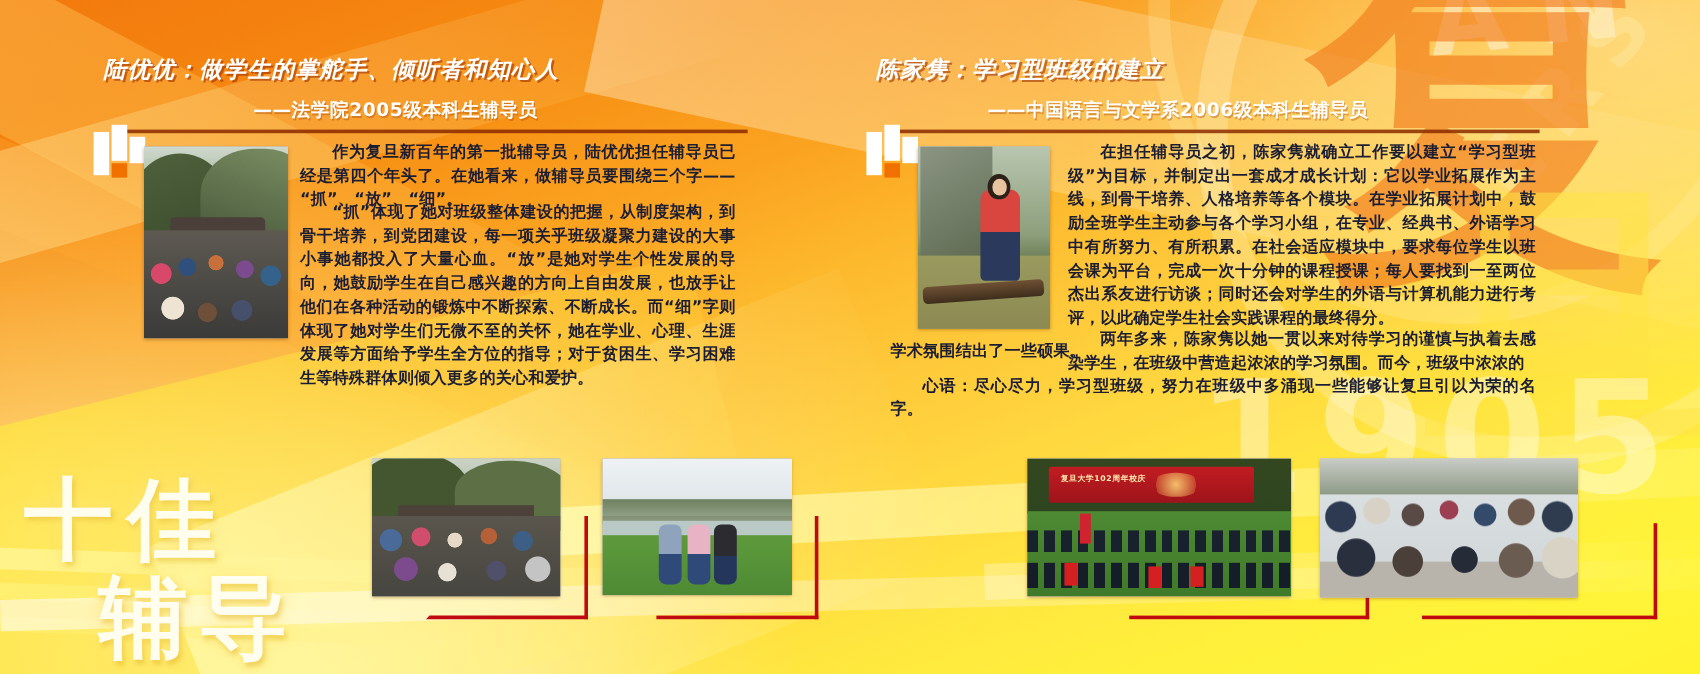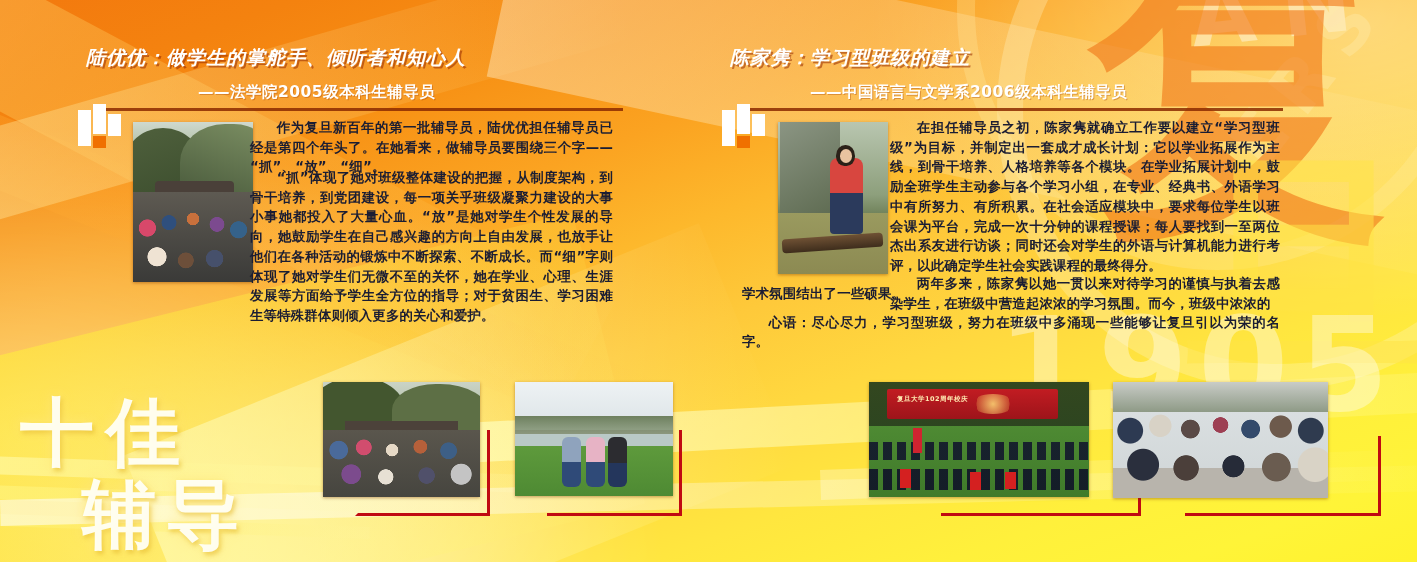--- a/index.html
+++ b/index.html
@@ -110,38 +110,39 @@
     text-shadow:2px 2px 0 rgba(150,40,0,.55);
     white-space:nowrap;
     letter-spacing:1px;
   }
   .col-left .headline{position:absolute;left:8px;top:45px;}
   .col-right .headline{position:absolute;left:8px;top:45px;}
   .subline{
     position:absolute;font-size:15.5px;color:#ffffff;font-weight:bold;
     white-space:nowrap;letter-spacing:.5px;
     text-shadow:1px 1px 0 rgba(160,60,0,.35);
+    margin-left:13px;
   }
   .col-left .subline{left:120px;top:82px;}
   .col-right .subline{left:88px;top:82px;}
 
   .rule{position:absolute;height:3px;background:#8b2a00;opacity:.85;}
   .col-left .rule{left:28px;top:108px;width:517px;}
   .col-right .rule{left:28px;top:108px;width:533px;}
 
   .steps{position:absolute;left:0px;top:104px;width:44px;height:46px;}
   .steps i{position:absolute;background:#ffffff;display:block;}
   .steps i.s1{left:0;top:6px;width:13px;height:36px;}
   .steps i.s2{left:15px;top:0px;width:13px;height:30px;}
   .steps i.s3{left:30px;top:10px;width:13px;height:22px;}
   .steps i.s4{left:15px;top:32px;width:13px;height:12px;background:#f07000;}
 
   
   .photo{position:absolute;overflow:hidden;background:#bbb;
-         box-shadow:0 1px 3px rgba(120,50,0,.45);margin-left:13px;}
+         box-shadow:0 1px 3px rgba(120,50,0,.45);}
   .ph-inner{position:absolute;inset:0;}
 
   
   .p1{left:42px;top:122px;width:118px;height:158px;}
   .p1 .sky{position:absolute;left:0;top:0;right:0;height:44%;
      background:linear-gradient(180deg,#cfd9cf,#9eb08a 60%,#6e8055);}
   .p1 .hill{position:absolute;left:-10%;top:4%;width:70%;height:55%;
      background:linear-gradient(160deg,#50613d,#384a2b);border-radius:50% 50% 0 0;}
   .p1 .hill2{position:absolute;right:-14%;top:1%;width:75%;height:48%;
      background:linear-gradient(200deg,#7c8f63,#47583a);border-radius:50% 40% 0 0;}

